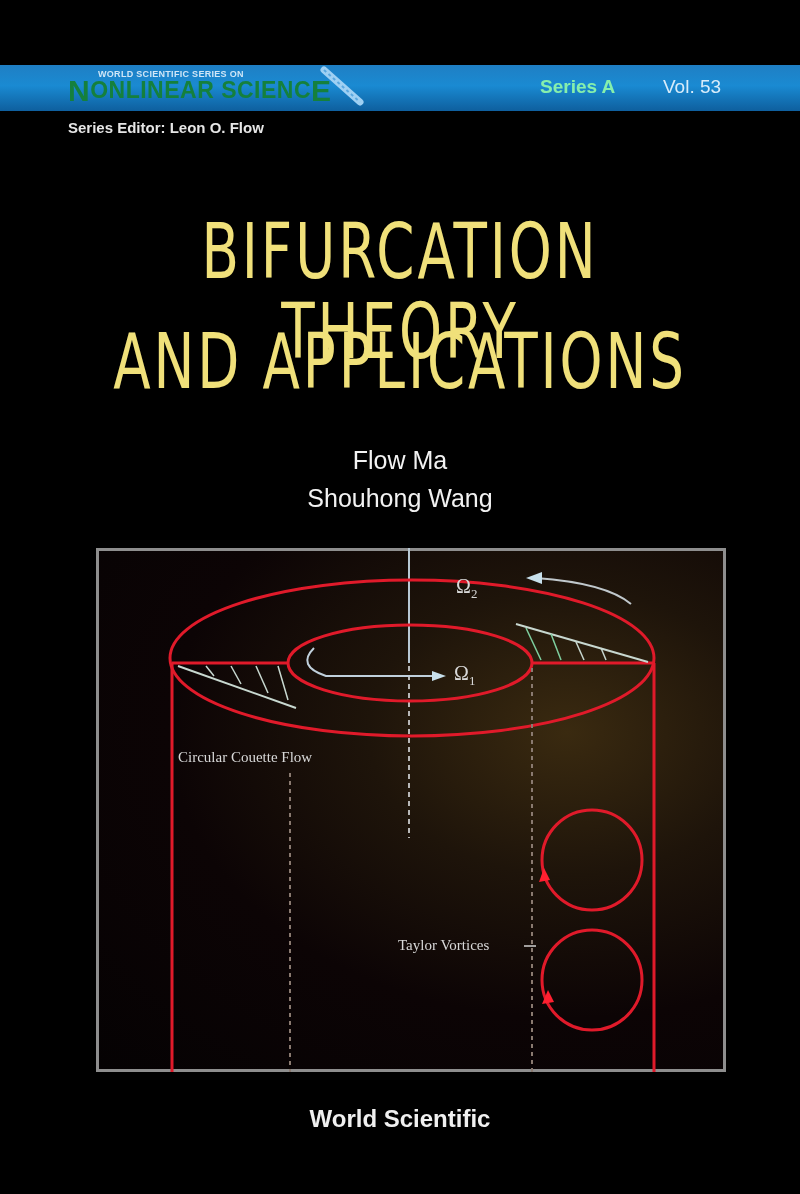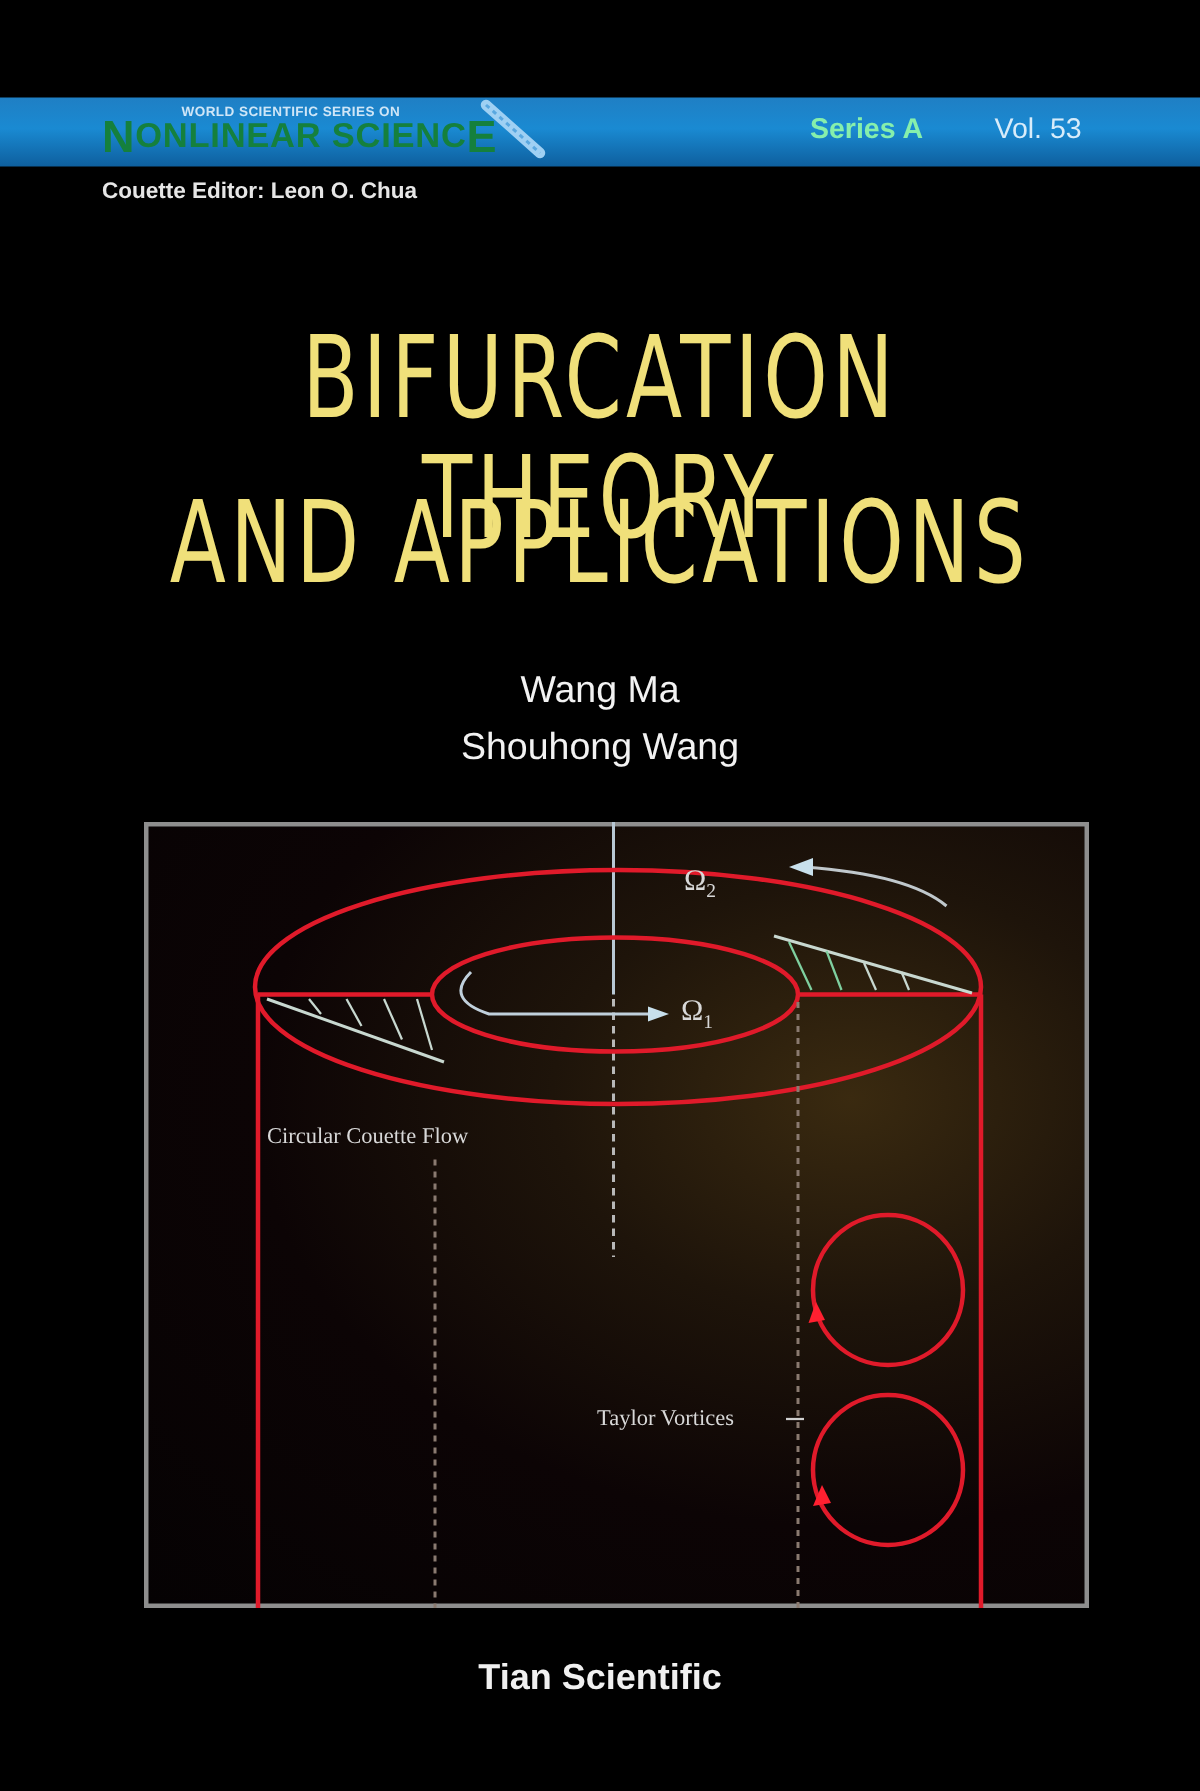--- a/index.html
+++ b/index.html
@@ -1,19 +1,19 @@
 <!DOCTYPE html>
 <html><head>
 <meta charset="utf-8">
 <style>
   html, body { margin:0; padding:0; background:#000; }
   body { width:800px; height:1194px; position:relative; overflow:hidden; font-family:"Liberation Sans", sans-serif; }
   .band { position:absolute; left:0; top:65px; width:800px; height:46px;
     background:linear-gradient(180deg,#1f7fc4 0%,#1a8ad2 45%,#0e5f9e 100%); }
-  .band-small { position:absolute; left:98px; top:69px; font-size:9px; color:#cfe6f7; letter-spacing:0.3px; font-weight:bold;margin-left:23px; }
+  .band-small { position:absolute; left:98px; top:69px; font-size:9px; color:#cfe6f7; letter-spacing:0.3px; font-weight:bold; }
   .band-big { position:absolute; left:68px; top:78px; font-size:23px; color:#15803d; font-weight:bold; letter-spacing:0.5px; line-height:24px; }
   .band-big .cap { font-size:30px; vertical-align:-3px; }
   .pencil { position:absolute; left:320px; top:66px; width:46px; height:40px; }
   .series { position:absolute; left:540px; top:76px; font-size:19px; color:#86efac; font-weight:bold; }
   .vol { position:absolute; left:663px; top:76px; font-size:19px; color:#d8ecfa; font-weight:normal; }
   .editor { position:absolute; left:68px; top:119px; font-size:15px; color:#e6e6e6; font-weight:bold; }
   .title { position:absolute; left:0; width:800px; text-align:center; color:#f0e07a;
     font-family:"DejaVu Sans", sans-serif; font-size:76px; font-weight:normal;
     transform:scaleX(0.72); transform-origin:center; letter-spacing:4px; line-height:80px; }
   .t1 { top:212px; }
@@ -34,26 +34,26 @@
 <div class="band"></div>
 <div class="band-small">WORLD SCIENTIFIC SERIES ON</div>
 <div class="band-big"><span class="cap">N</span><span>ONLINEAR SCIENC</span><span class="cap">E</span></div>
 <svg class="pencil" viewBox="0 0 46 40">
   <line x1="4" y1="4" x2="40" y2="36" stroke="#9fd0f3" stroke-width="7" stroke-linecap="round"></line>
   <line x1="4" y1="4" x2="40" y2="36" stroke="#5aa8e0" stroke-width="2" stroke-dasharray="3 3"></line>
 </svg>
 <div class="series">Series A</div>
 <div class="vol">Vol. 53</div>
 
-<div class="editor">Couette Editor: Leon O. Chua</div>
+<div class="editor">Series Editor: Leon O. Flow</div>
 
 <div class="title t1">BIFURCATION THEORY</div>
 <div class="title t2">AND APPLICATIONS</div>
 
-<div class="author a1">Wang Ma</div>
+<div class="author a1">Flow Ma</div>
 <div class="author a2">Shouhong Wang</div>
 
 <div class="frame"></div>
 <svg class="diagram" viewBox="0 0 630 524">
 
   <line x1="313" y1="0" x2="313" y2="115" stroke="#b8c8d4" stroke-width="2"></line>
   <line x1="313" y1="118" x2="313" y2="290" stroke="#b8b8b8" stroke-width="2" stroke-dasharray="5 4"></line>
 
   <ellipse cx="316" cy="110" rx="242" ry="78" fill="none" stroke="#e01a2a" stroke-width="3"></ellipse>
 
@@ -91,13 +91,13 @@
   <polygon points="448,320 443,334 454,332" fill="#ff2030"></polygon>
   <polygon points="452,442 446,456 458,454" fill="#ff2030"></polygon>
   <line x1="428" y1="398" x2="440" y2="398" stroke="#d0d0d0" stroke-width="1.5"></line>
 
   <text class="lbl" x="360" y="45" font-size="20"><tspan>Ω</tspan><tspan font-size="13" dy="5">2</tspan></text>
   <text class="lbl" x="358" y="132" font-size="20"><tspan>Ω</tspan><tspan font-size="13" dy="5">1</tspan></text>
   <text class="lbl" x="82" y="214" font-size="15">Circular Couette Flow</text>
   <text class="lbl" x="302" y="402" font-size="15">Taylor Vortices</text>
 </svg>
 
-<div class="publisher">Tian Scientific</div>
+<div class="publisher">World Scientific</div>
 
 </body></html>

